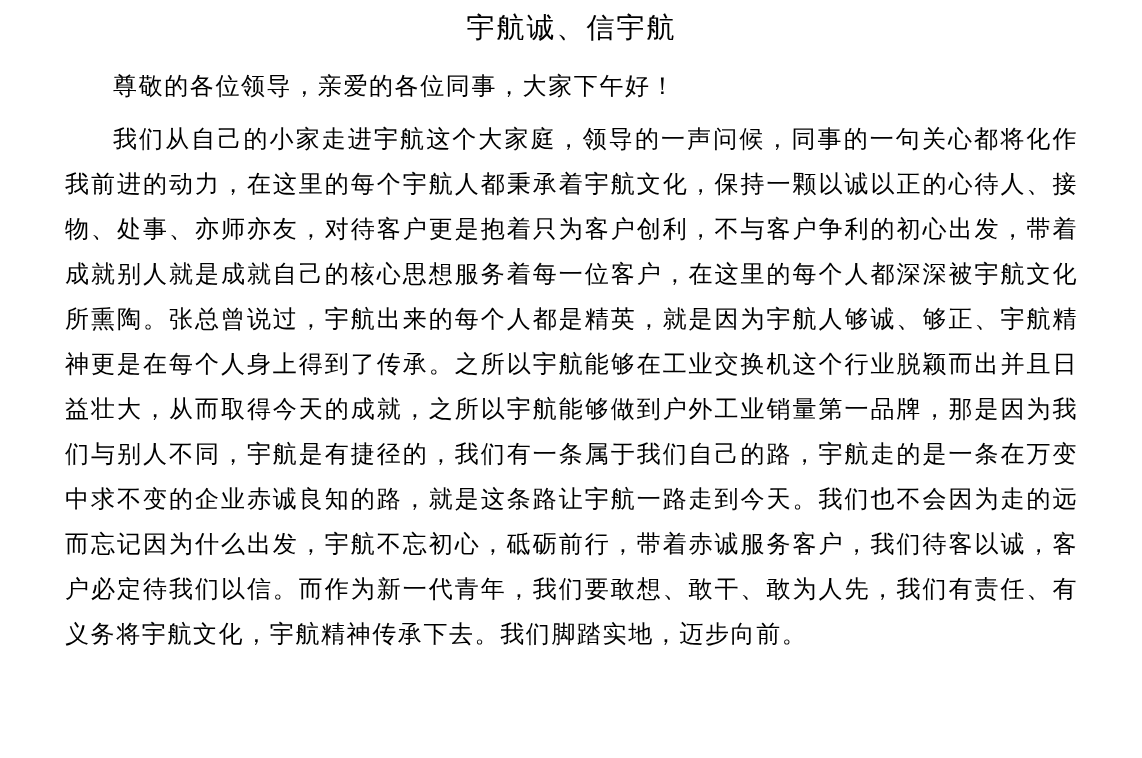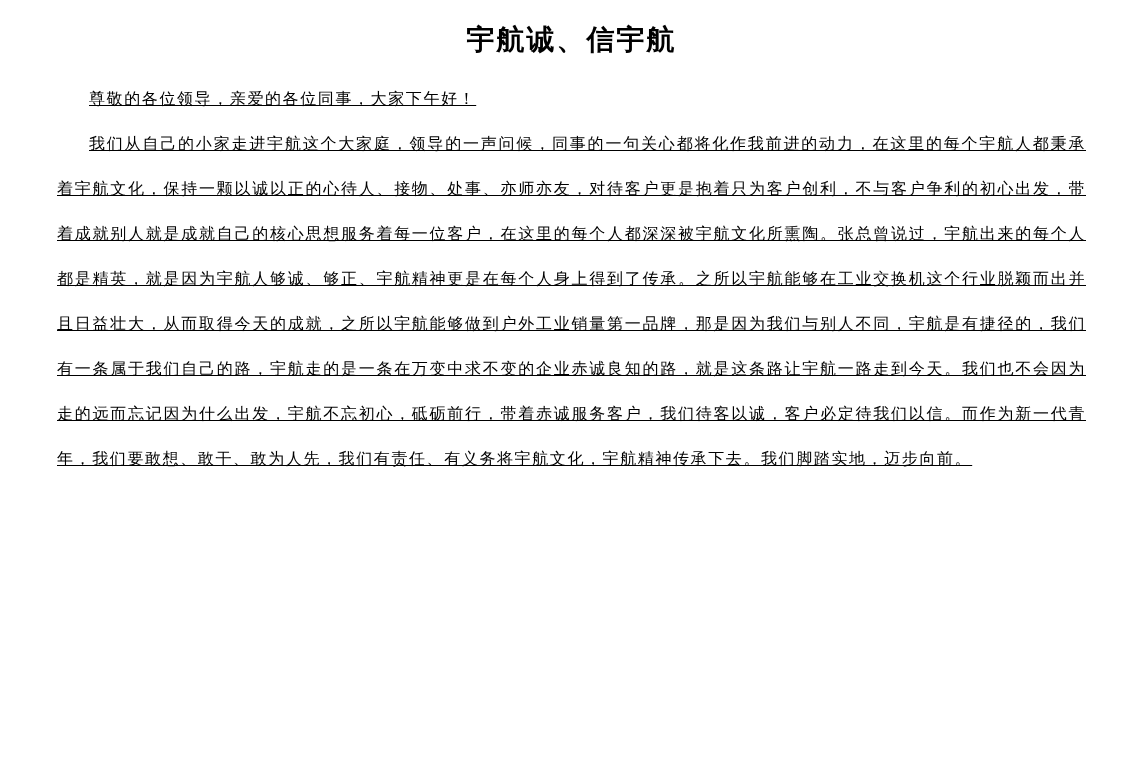--- a/index.html
+++ b/index.html
@@ -15,37 +15,36 @@
     color: #000000;
   }
   .page {
     box-sizing: border-box;
     width: 1142px;
     height: 758px;
     padding: 8px 56px 0 57px;
     background: #ffffff;
   }
   .doc-title {
-    margin: 12px 0 16px 0;
+    margin: 0 0 16px 0;
     font-size: 28px;
     line-height: 40px;
-    font-weight: 700;
+    font-weight: 400;
     text-align: center;
     letter-spacing: 2px;
   }
   .doc-paragraph {
-    margin: 0;
-    font-size: 16px;
+    margin: 8px;
+    font-size: 24px;
     line-height: 45px;
     letter-spacing: 1.6px;
     text-align: justify;
     text-justify: inter-ideograph;
     text-indent: 2em;
     word-break: break-all;
-    text-decoration: underline;
   }
 </style>
 </head>
 <body>
 
 <div class="page">
   <h1 class="doc-title">宇航诚、信宇航</h1>
   <p class="doc-paragraph">尊敬的各位领导，亲爱的各位同事，大家下午好！</p>
   <p class="doc-paragraph">我们从自己的小家走进宇航这个大家庭，领导的一声问候，同事的一句关心都将化作我前进的动力，在这里的每个宇航人都秉承着宇航文化，保持一颗以诚以正的心待人、接物、处事、亦师亦友，对待客户更是抱着只为客户创利，不与客户争利的初心出发，带着成就别人就是成就自己的核心思想服务着每一位客户，在这里的每个人都深深被宇航文化所熏陶。张总曾说过，宇航出来的每个人都是精英，就是因为宇航人够诚、够正、宇航精神更是在每个人身上得到了传承。之所以宇航能够在工业交换机这个行业脱颖而出并且日益壮大，从而取得今天的成就，之所以宇航能够做到户外工业销量第一品牌，那是因为我们与别人不同，宇航是有捷径的，我们有一条属于我们自己的路，宇航走的是一条在万变中求不变的企业赤诚良知的路，就是这条路让宇航一路走到今天。我们也不会因为走的远而忘记因为什么出发，宇航不忘初心，砥砺前行，带着赤诚服务客户，我们待客以诚，客户必定待我们以信。而作为新一代青年，我们要敢想、敢干、敢为人先，我们有责任、有义务将宇航文化，宇航精神传承下去。我们脚踏实地，迈步向前。</p>
 </div>

